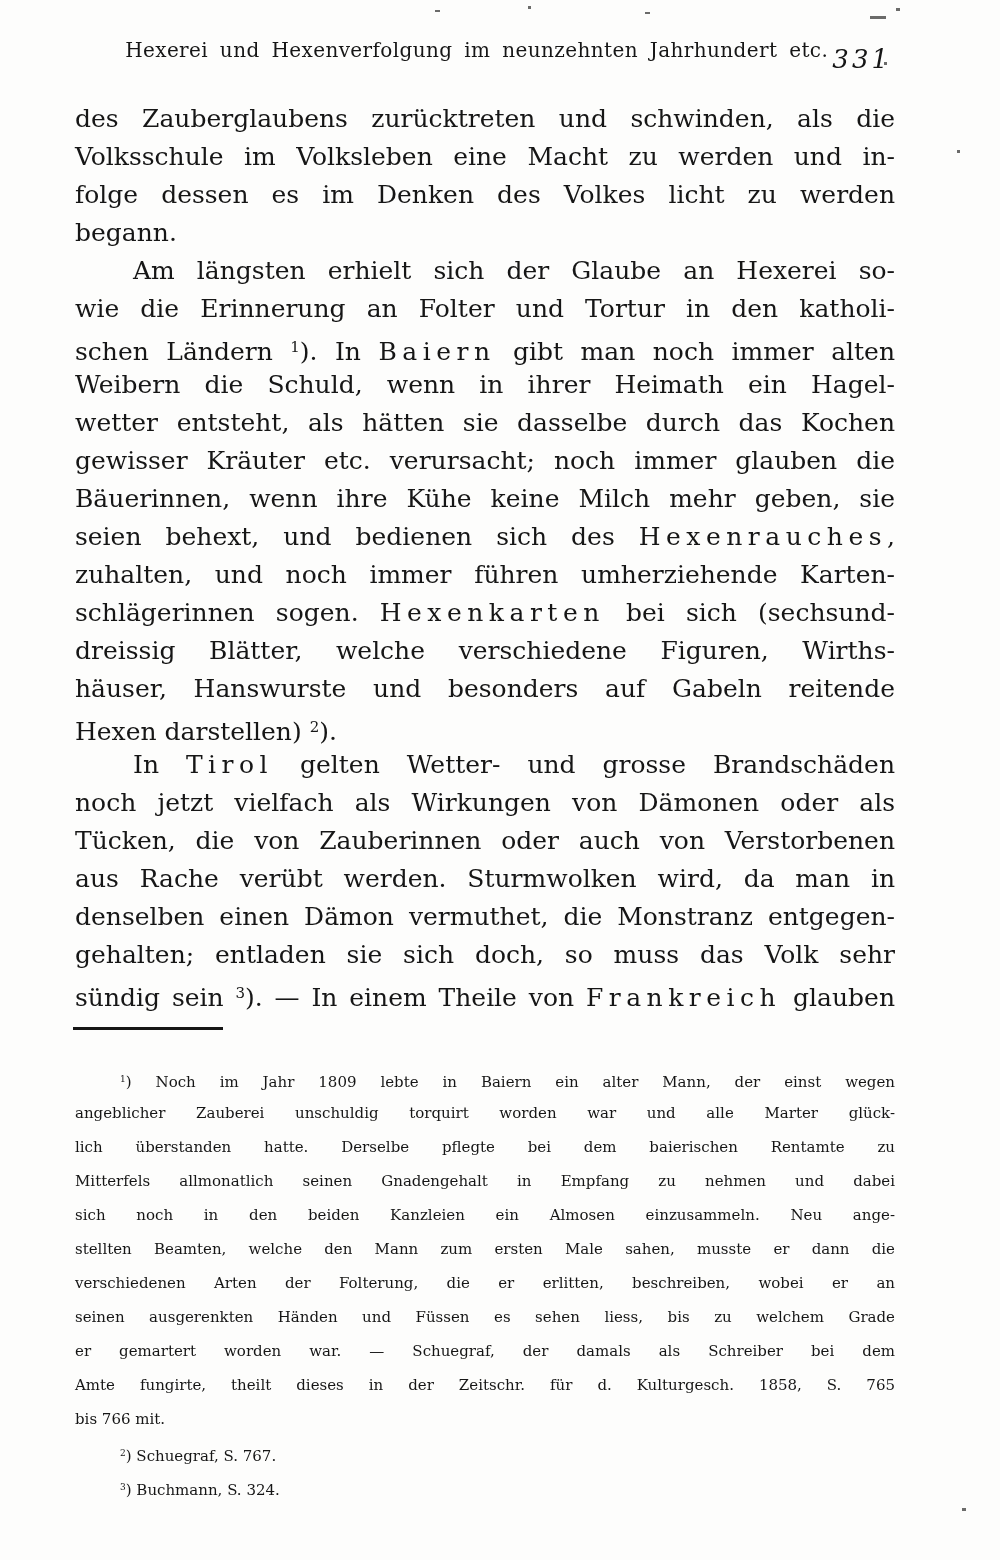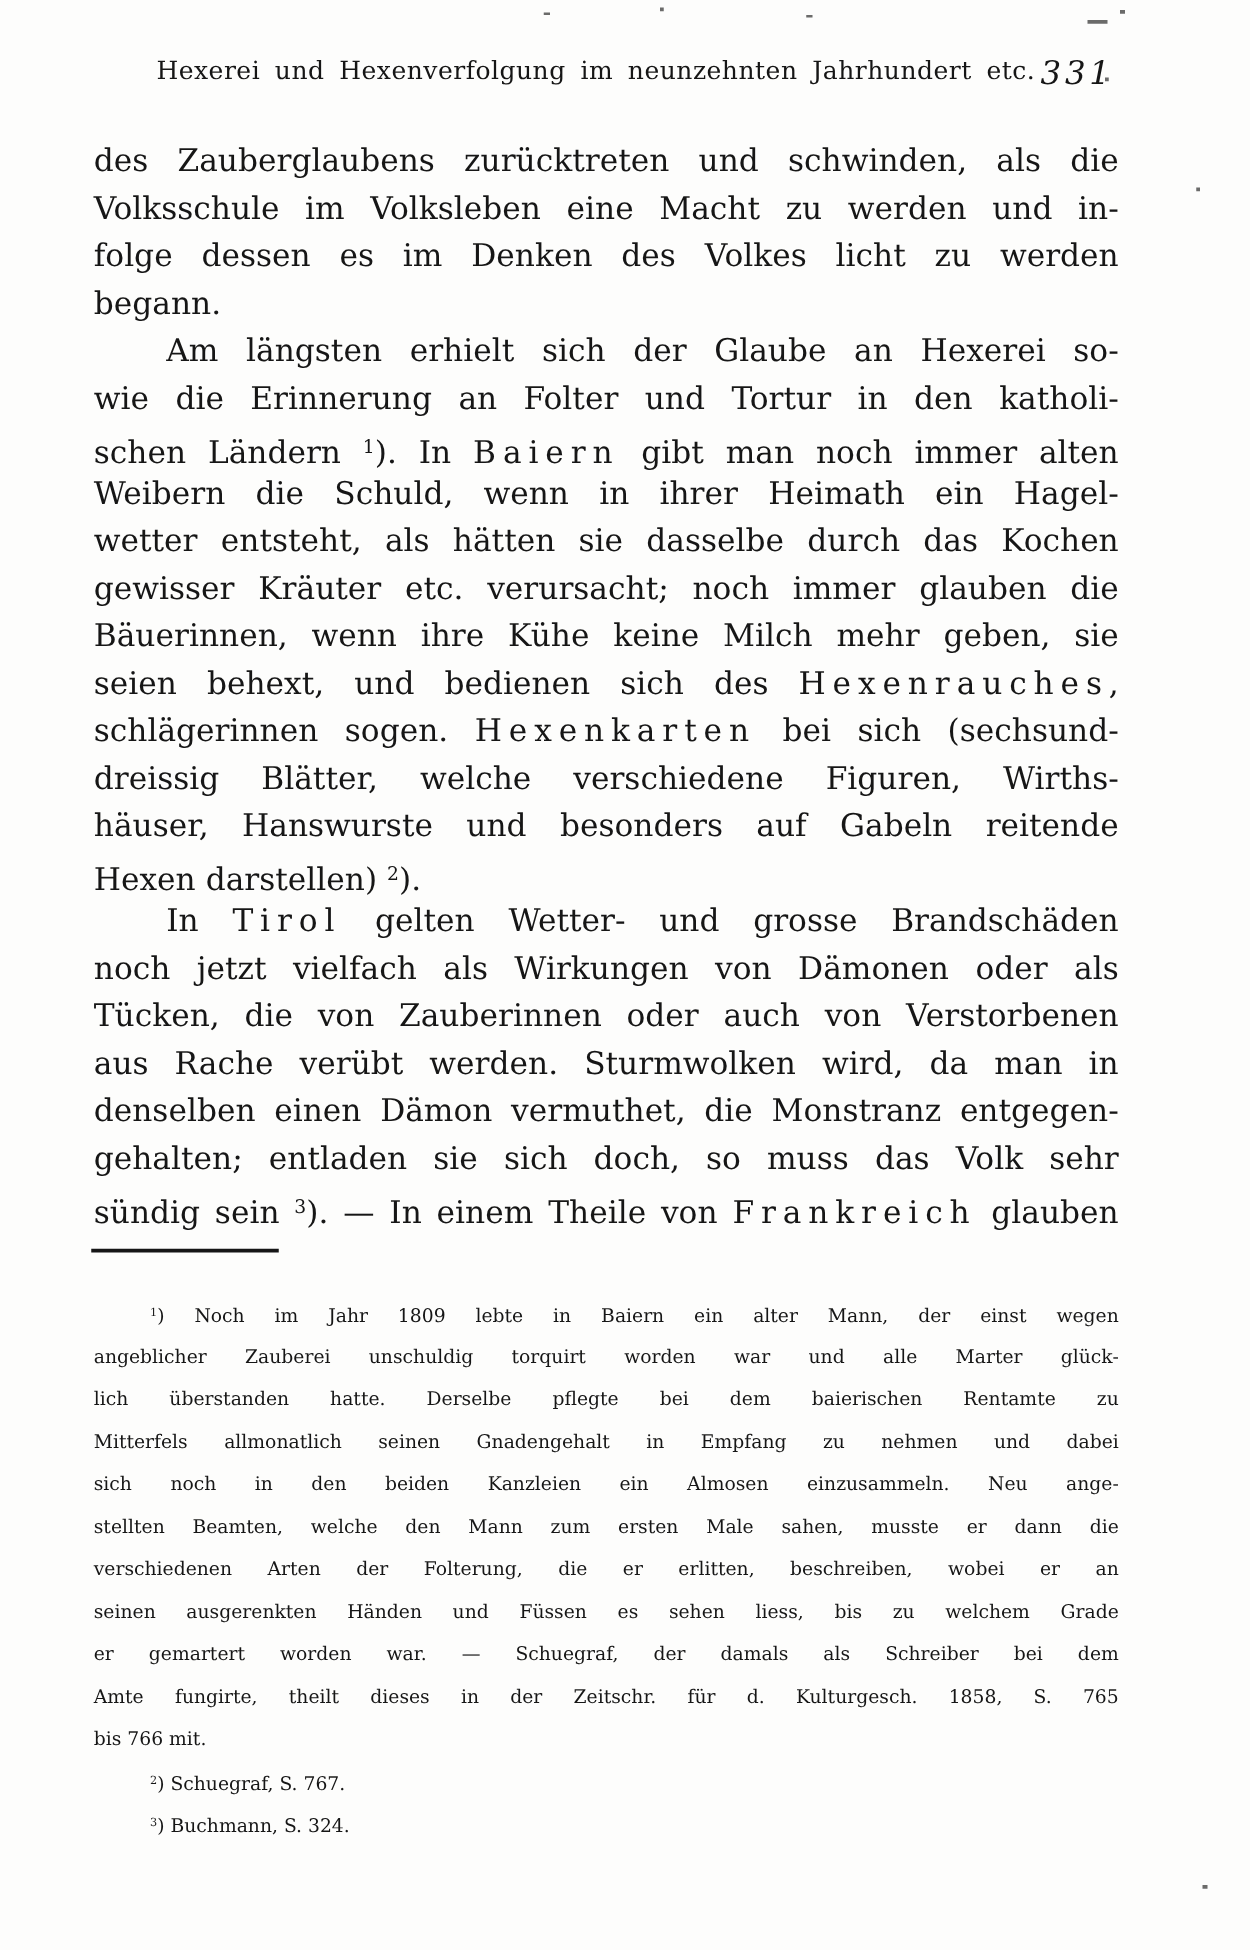--- a/index.html
+++ b/index.html
@@ -16,41 +16,41 @@
   }
   .page{
     position: relative;
     width: 1000px;
     height: 1560px;
     padding: 38px 105px 0 75px;
   }
   
   .header{
     display: flex;
-    align-items: center;
+    align-items: flex-start;
   }
   .header-title{
     flex: 1;
     text-align: center;
     font-size: 20px;
     letter-spacing: 0.4px;
     word-spacing: 5px;
     padding-left: 46px;
     white-space: nowrap;
   }
   .page-number{
     font-size: 26px;
     letter-spacing: 3px;
     margin-top: 6px;
     margin-right: 4px;
     font-style: italic;
   }
   
   .body-text{
-    margin-top: 36px;
+    margin-top: 26px;
     font-size: 25px;
   }
   .body-text .line{
     line-height: 38px;
     height: 38px;
     white-space: nowrap;
   }
   .line{
     text-align: justify;
     text-align-last: left;
@@ -110,20 +110,21 @@
         <div class="line just"><span class="seg-n">folge dessen es im Denken des Volkes licht zu werden</span></div>
         <div class="line"><span class="seg-n">begann.</span></div>
         <div class="line indent just"><span class="seg-n">Am längsten erhielt sich der Glaube an Hexerei so-</span></div>
         <div class="line just"><span class="seg-n">wie die Erinnerung an Folter und Tortur in den katholi-</span></div>
         <div class="line just"><span class="seg-n">schen Ländern </span><span class="seg-s">1</span><span class="seg-n">). In </span><span class="seg-g">Baiern</span><span class="seg-n"> gibt man noch immer alten</span></div>
         <div class="line just"><span class="seg-n">Weibern die Schuld, wenn in ihrer Heimath ein Hagel-</span></div>
         <div class="line just"><span class="seg-n">wetter entsteht, als hätten sie dasselbe durch das Kochen</span></div>
         <div class="line just"><span class="seg-n">gewisser Kräuter etc. verursacht; noch immer glauben die</span></div>
         <div class="line just"><span class="seg-n">Bäuerinnen, wenn ihre Kühe keine Milch mehr geben, sie</span></div>
         <div class="line just"><span class="seg-n">seien behext, und bedienen sich des </span><span class="seg-g">Hexenrauches</span><span class="seg-n">,</span></div>
+        <div class="line just"><span class="seg-n">zuhalten, und noch immer führen umherziehende Karten-</span></div>
         <div class="line just"><span class="seg-n">schlägerinnen sogen. </span><span class="seg-g">Hexenkarten</span><span class="seg-n"> bei sich (sechsund-</span></div>
         <div class="line just"><span class="seg-n">dreissig Blätter, welche verschiedene Figuren, Wirths-</span></div>
         <div class="line just"><span class="seg-n">häuser, Hanswurste und besonders auf Gabeln reitende</span></div>
         <div class="line"><span class="seg-n">Hexen darstellen) </span><span class="seg-s">2</span><span class="seg-n">).</span></div>
         <div class="line indent just"><span class="seg-n">In </span><span class="seg-g">Tirol</span><span class="seg-n"> gelten Wetter- und grosse Brandschäden</span></div>
         <div class="line just"><span class="seg-n">noch jetzt vielfach als Wirkungen von Dämonen oder als</span></div>
         <div class="line just"><span class="seg-n">Tücken, die von Zauberinnen oder auch von Verstorbenen</span></div>
         <div class="line just"><span class="seg-n">aus Rache verübt werden. Sturmwolken wird, da man in</span></div>
         <div class="line just"><span class="seg-n">denselben einen Dämon vermuthet, die Monstranz entgegen-</span></div>
         <div class="line just"><span class="seg-n">gehalten; entladen sie sich doch, so muss das Volk sehr</span></div>

